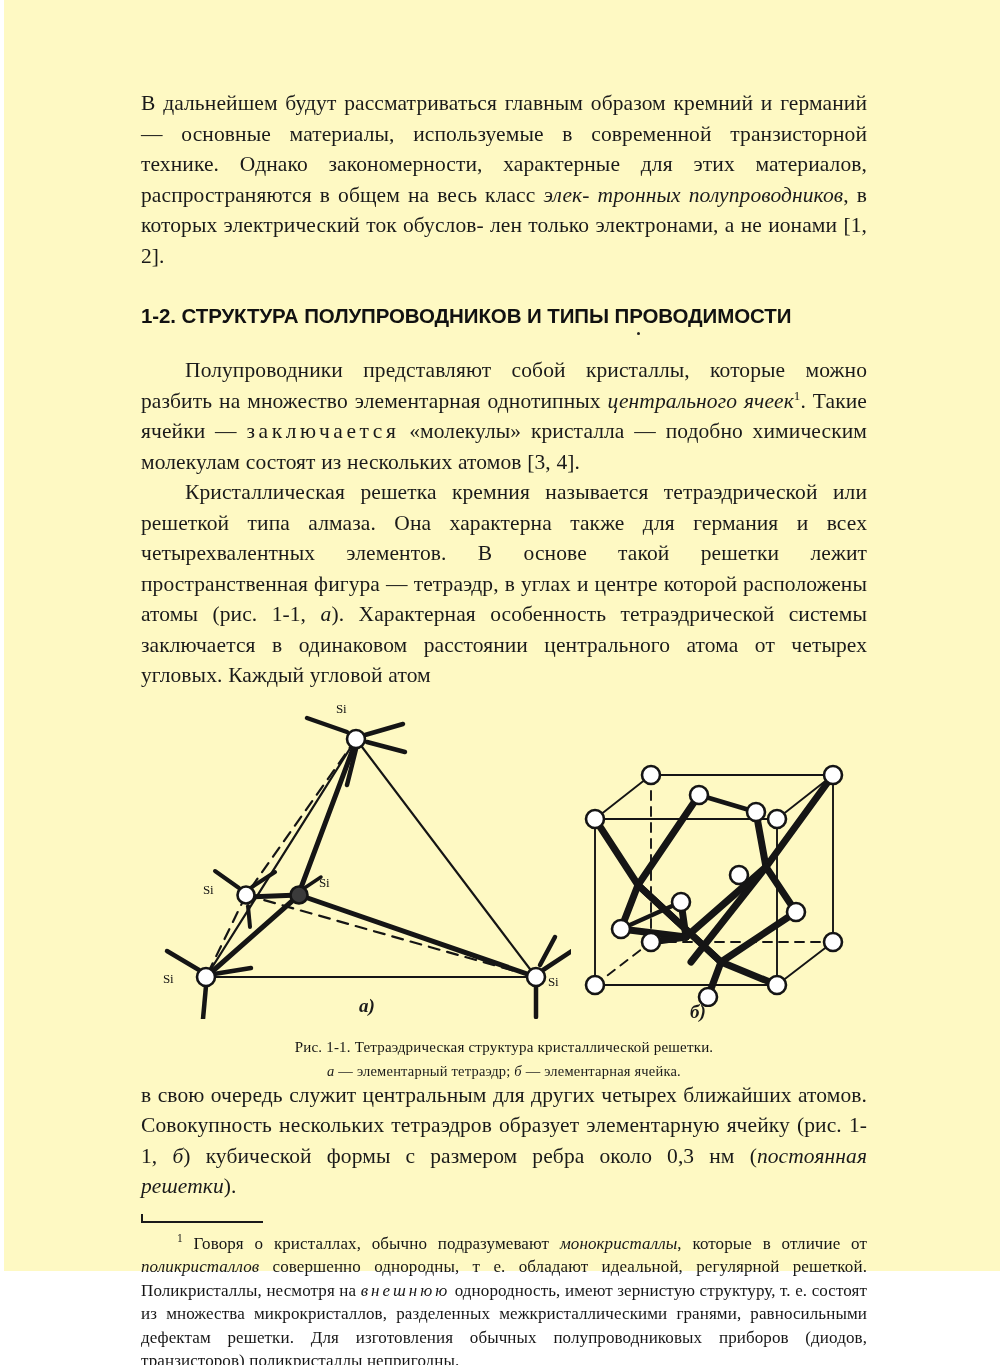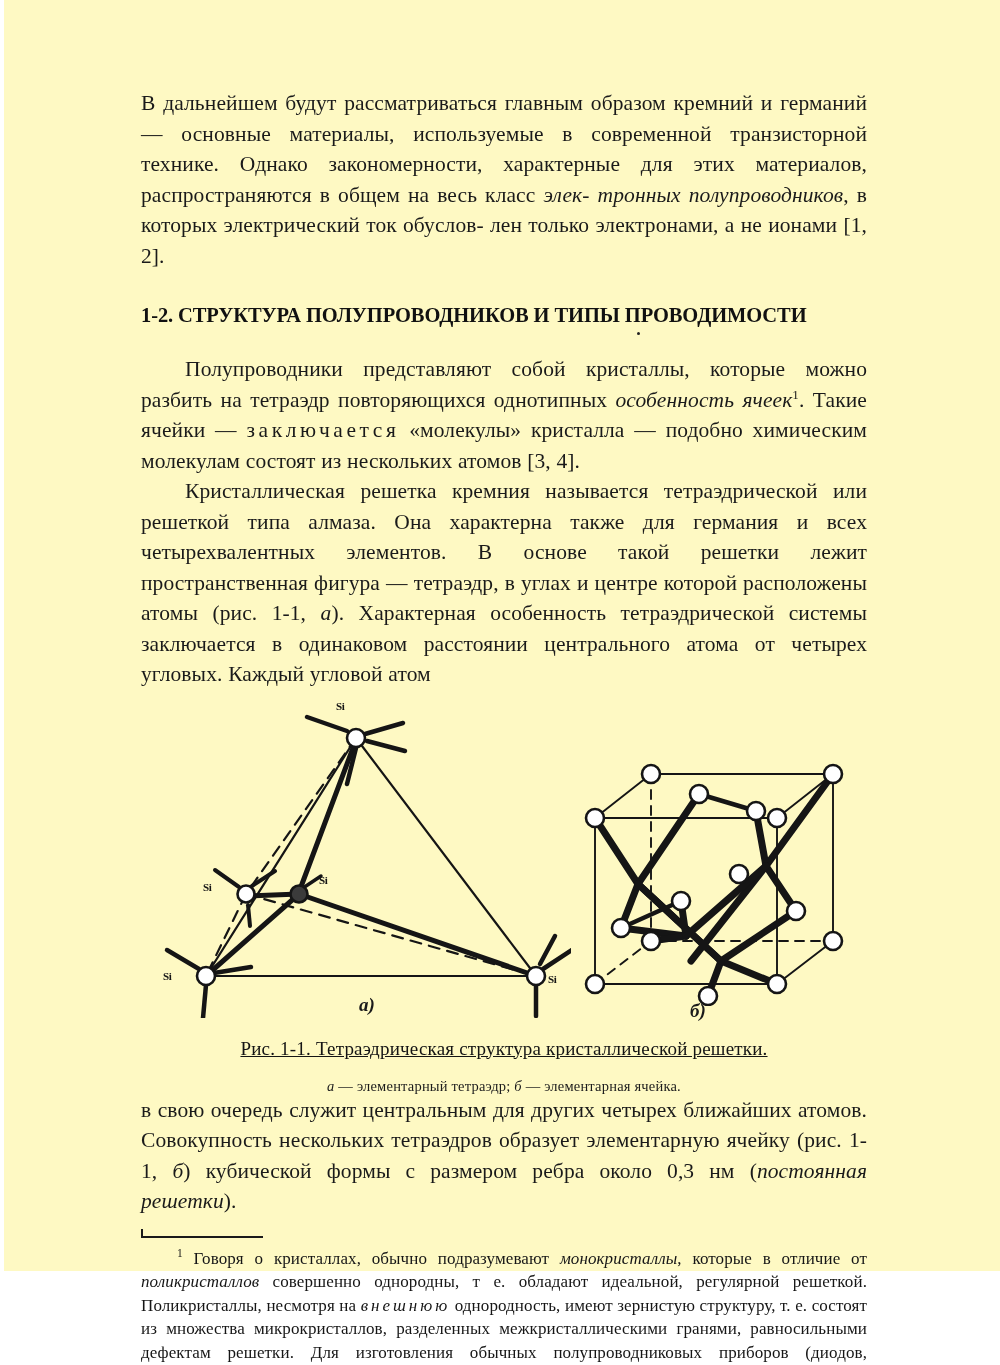--- a/index.html
+++ b/index.html
@@ -51,21 +51,21 @@
   }
   sup.fn {
     font-size: 13px;
     vertical-align: super;
     line-height: 0;
   }
 
   
   h2.section-head {
     margin: 0;
-    font-family: Liberation Serif, serif;
+    font-family: Liberation Sans, sans-serif;
     font-size: 20.5px;
     font-weight: bold;
     letter-spacing: -0.1px;
     white-space: nowrap;
     color: #111;
   }
   .head-block {
     margin-top: 33px;
     margin-bottom: 27px;
     position: relative;
@@ -96,40 +96,39 @@
     font-style: italic;
     font-weight: bold;
     color: #1a1a1a;
   }
   .lab-a { left: 218px; top: 296px; }
   .lab-b { left: 549px; top: 302px; }
 
   .si-label {
     position: absolute;
     font-family: "Liberation Serif", "DejaVu Serif", serif;
-    font-size: 11px;
-    font-weight: bold;
+    font-size: 13px;
+    font-weight: normal;
     color: #141414;
     letter-spacing: -0.3px;
   }
 
   
   .caption {
     text-align: center;
     margin-top: 2px;
   }
   .cap-main {
-    font-size: 19px;
+    font-size: 15px;
     letter-spacing: 0.2px;
     color: #141414;
-    text-decoration: underline;
   }
   .cap-sub {
     font-size: 14.5px;
-    margin-top: 18px;
+    margin-top: 7px;
     letter-spacing: 0.2px;
     color: #1c1c1c;
   }
   .cap-sub .ital { font-style: italic; }
 
   
   .after-fig { margin-top: 24px; }
 
   
   .fn-rule {
@@ -178,21 +177,21 @@
       <span class="ital">тронных полупроводников</span><span>, в которых электрический ток обуслов-</span>
       <span>лен только электронами, а не ионами [1, 2].</span>
     </p>
 
     <div class="head-block">
       <h2 class="section-head">1-2. СТРУКТУРА ПОЛУПРОВОДНИКОВ И ТИПЫ ПРОВОДИМОСТИ</h2>
       <span class="head-dot"></span>
     </div>
 
     <p class="body-par indent">
-      <span>Полупроводники представляют собой кристаллы, которые можно разбить на тетраэдр повторяющихся однотипных </span><span class="ital">особенность ячеек</span><sup class="fn">1</sup><span>. Такие ячейки — </span><span class="spaced">заключается</span><span> «молекулы» кристалла — подобно химическим молекулам состоят из нескольких атомов [3, 4].</span>
+      <span>Полупроводники представляют собой кристаллы, которые можно разбить на множество элементарная однотипных </span><span class="ital">центрального ячеек</span><sup class="fn">1</sup><span>. Такие ячейки — </span><span class="spaced">заключается</span><span> «молекулы» кристалла — подобно химическим молекулам состоят из нескольких атомов [3, 4].</span>
     </p>
 
     <p class="body-par indent">
       <span>Кристаллическая решетка кремния называется тетраэдрической или решеткой типа алмаза. Она характерна также для германия и всех четырехвалентных элементов. В основе такой решетки лежит пространственная фигура — тетраэдр, в углах и центре которой расположены атомы (рис. 1-1, </span><span class="ital">а</span><span>). Характерная особенность тетраэдрической системы заключается в одинаковом расстоянии центрального атома от четырех угловых. Каждый угловой атом</span>
     </p>
 
     <div class="figure">
 
       <div class="fig-a">
         <svg width="420" height="320" viewBox="0 0 420 320">

